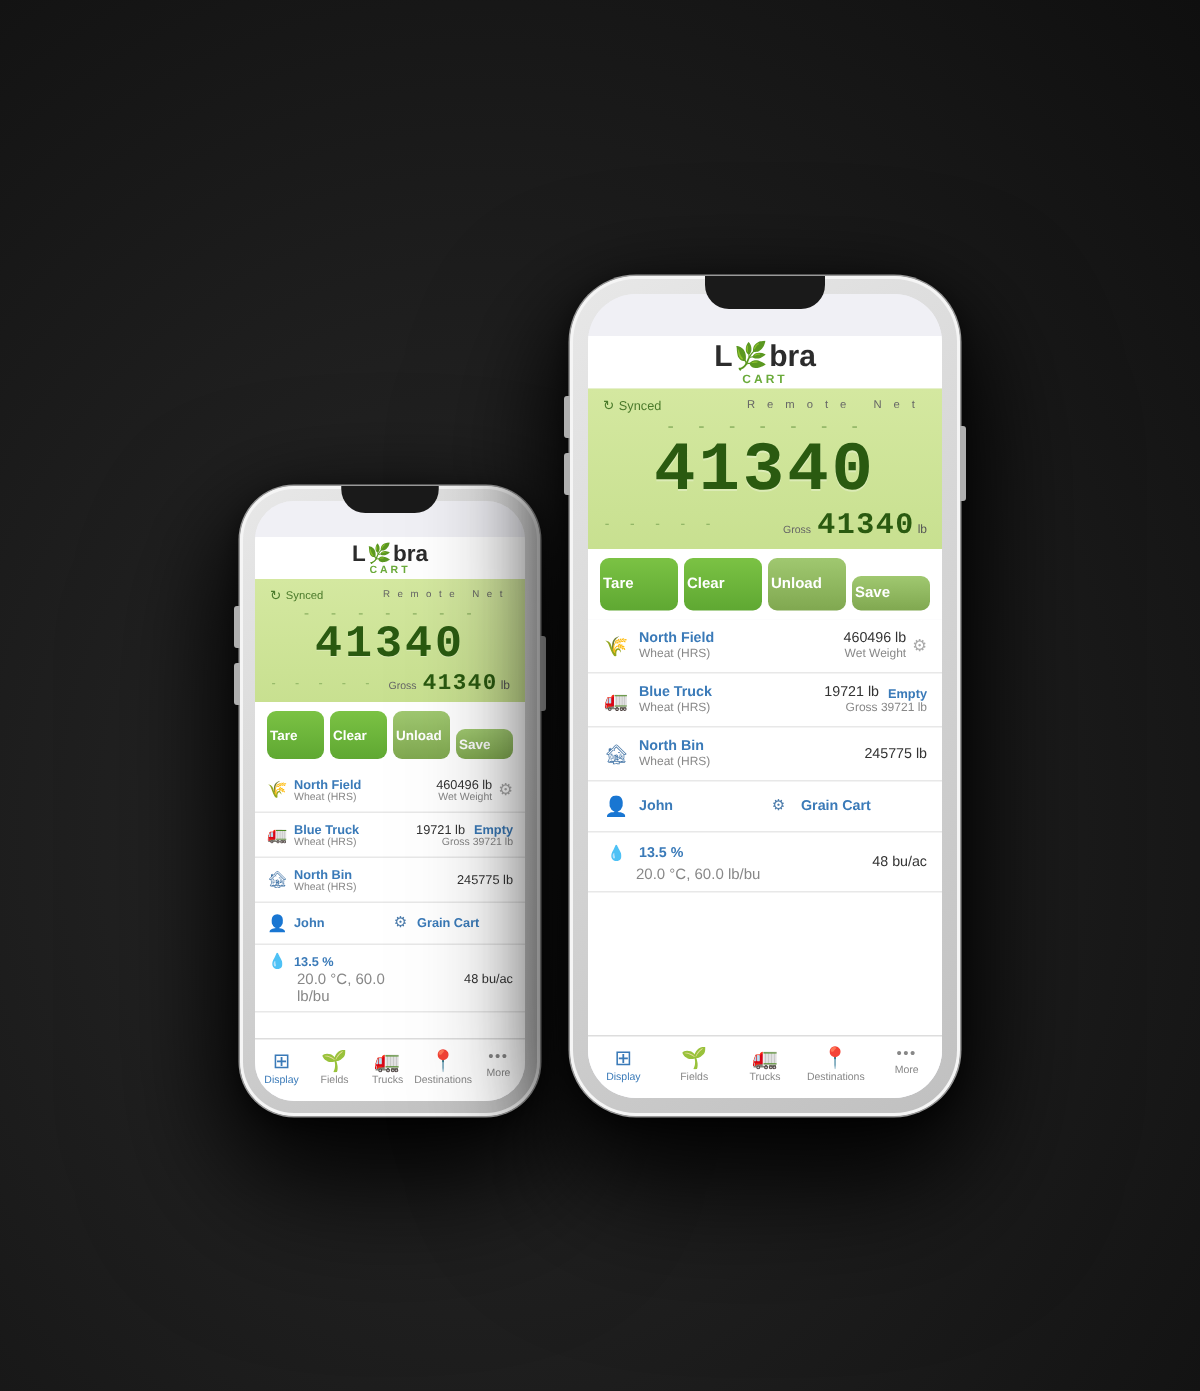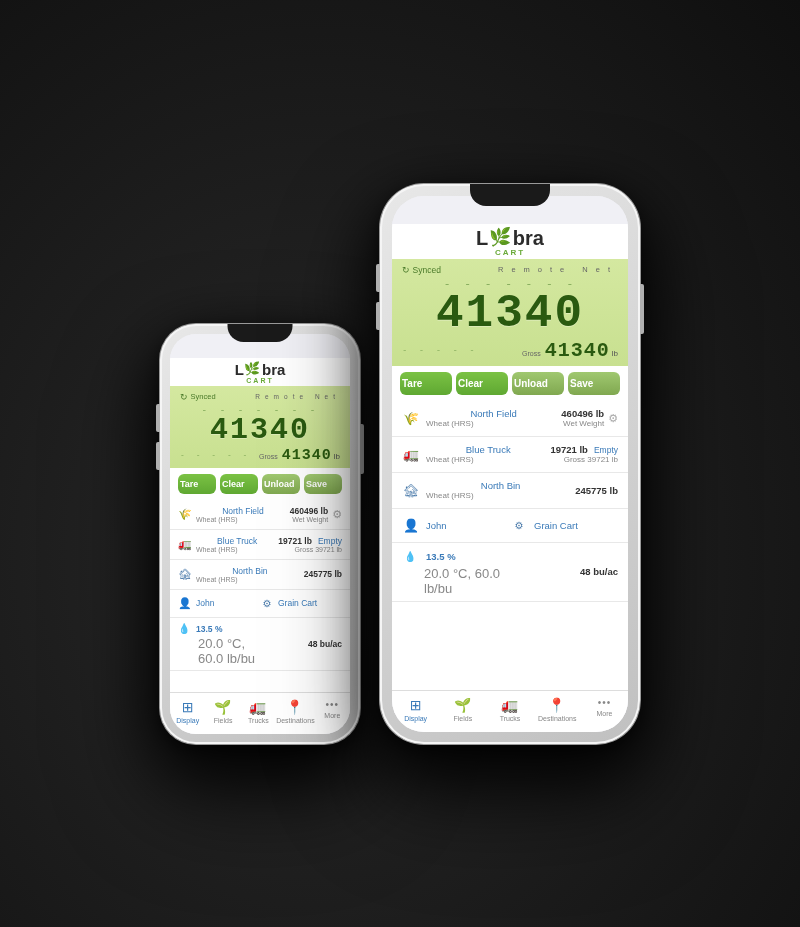--- a/index.html
+++ b/index.html
@@ -275,21 +275,21 @@
       color: white;
       cursor: pointer;
       text-align: left;
     }
 
     .phone.small .btn { font-size: 9px; padding: 5px 2px; }
 
     .btn-tare { background: linear-gradient(180deg, #7bc244, #5fa832); }
     .btn-clear { background: linear-gradient(180deg, #7bc244, #5fa832); }
     .btn-unload { background: linear-gradient(180deg, #a0c870, #80a850); }
-    .btn-save { background: linear-gradient(180deg, #a0c870, #80a850); }
+    .btn-save { background: linear-gradient(180deg, #a0c870, #80a850); margin-top: 12px; }
 
     
     .list-section {
       flex: 1;
       overflow: hidden;
       background: white;
     }
 
     .list-item {
       display: flex;
@@ -314,57 +314,56 @@
     }
 
     .phone.small .item-icon { width: 14px; height: 14px; font-size: 11px; margin-right: 4px; }
 
     .item-content {
       flex: 1;
     }
 
     .item-title {
       font-size: 9.5px;
-      font-weight: 400;
+      font-weight: 700;
       color: #3a7ab8;
-      text-align: center;
     }
 
     .phone.small .item-title { font-size: 8.5px; }
 
     .item-sub {
       font-size: 8px;
       color: #888;
     }
 
     .phone.small .item-sub { font-size: 7px; }
 
     .item-right {
       text-align: right;
     }
 
     .item-value {
       font-size: 9.5px;
-      font-weight: 700;
+      font-weight: 400;
       color: #333;
     }
 
     .phone.small .item-value { font-size: 8.5px; }
 
     .item-value-sub {
       font-size: 8px;
       color: #888;
     }
 
     .phone.small .item-value-sub { font-size: 7px; }
 
     .empty-badge {
       font-size: 8.5px;
       color: #3a7ab8;
-      font-weight: 400;
+      font-weight: 700;
     }
 
     .gear-icon {
       color: #aaa;
       font-size: 11px;
       margin-left: 4px;
     }
 
     
     .double-row {
@@ -386,21 +385,21 @@
     
     .moisture-value {
       font-size: 9.5px;
       font-weight: 700;
       color: #3a7ab8;
     }
 
     .phone.small .moisture-value { font-size: 8.5px; }
 
     .moisture-sub {
-      font-size: 13px;
+      font-size: 10px;
       color: #888;
     }
 
     
     .bottom-nav {
       background: white;
       border-top: 1px solid #ddd;
       display: flex;
       padding: 6px 0 10px;
       flex-shrink: 0;

